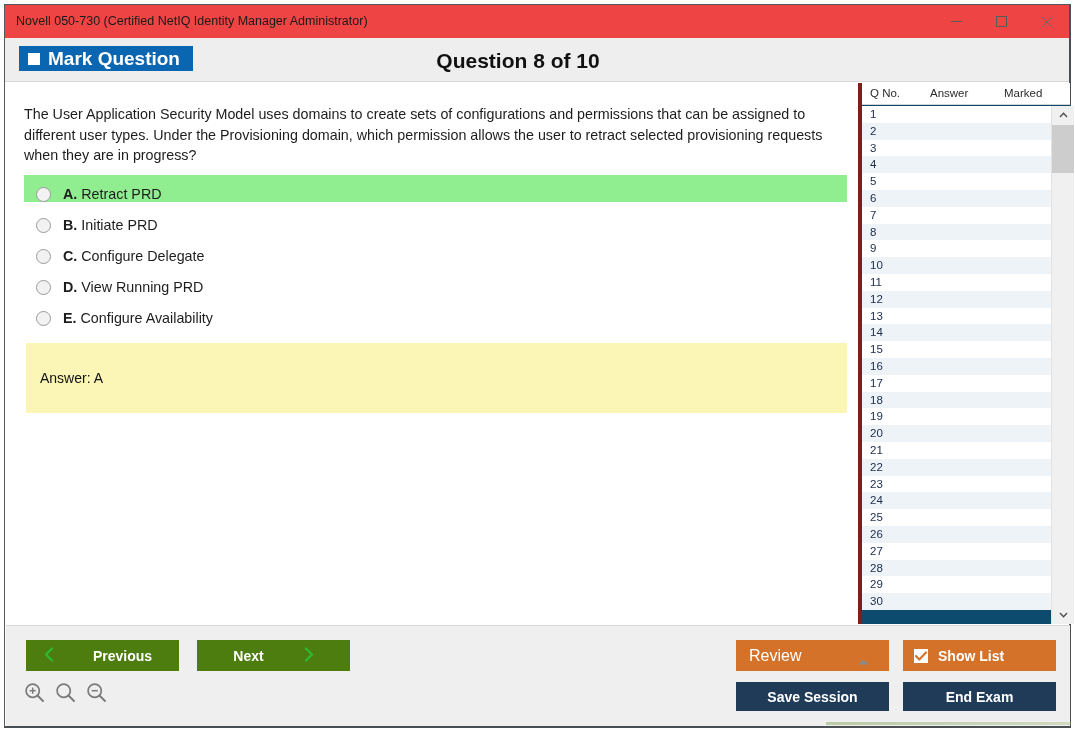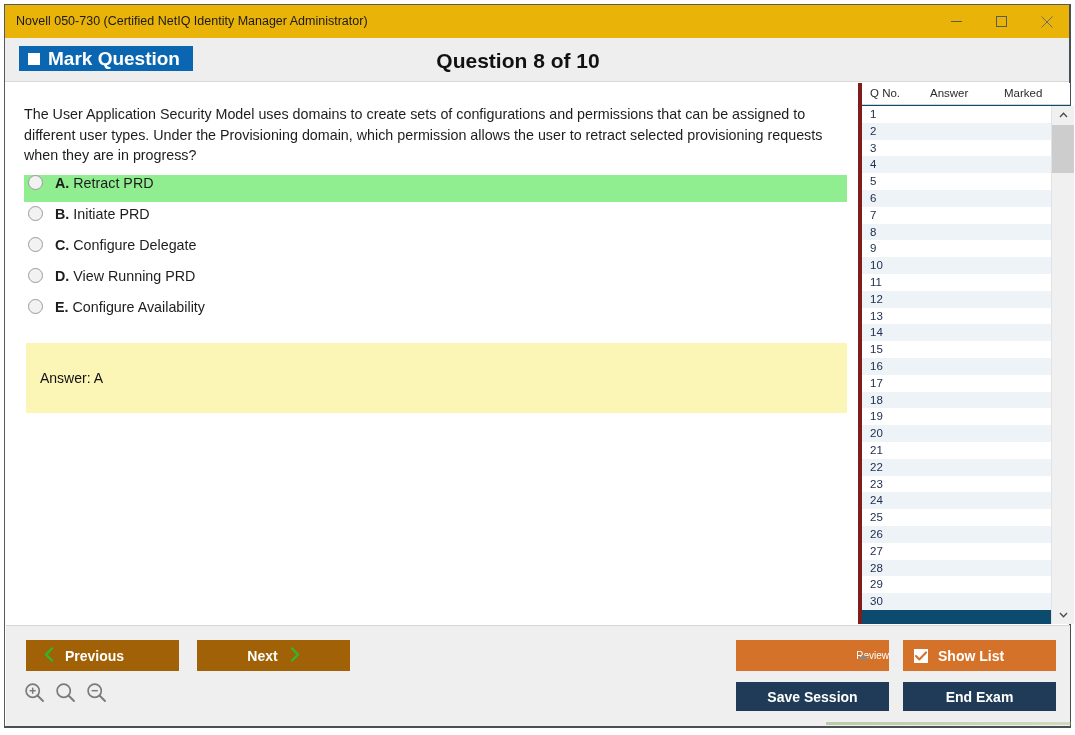--- a/index.html
+++ b/index.html
@@ -25,21 +25,21 @@
     border: 1px solid #555a5e;
     border-right: 2px solid #4a4f53;
     border-bottom: 2px solid #4a4f53;
   }
 
   
   .titlebar {
     position: absolute;
     left: 0; top: 0;
     width: 100%; height: 33px;
-    background: #eab308;
+    background: #ef4444;
   }
   .title-text {
     position: absolute;
     left: 11px; top: 9px;
     font-size: 12.5px;
     color: #1a1a1a;
     white-space: nowrap;
   }
   .win-controls {
     position: absolute;
@@ -109,23 +109,23 @@
     color: #1d1d1d;
   }
   .options {
     position: absolute;
     left: 18px; top: 92px;
     width: 823px;
   }
   .opt {
     height: 27px;
     display: flex;
-    align-items: flex-start;
+    align-items: flex-end;
     margin-bottom: 4px;
-    padding-left: 4px;
+    padding-left: 12px;
     cursor: pointer;
   }
   .opt.correct { background: #90ee90; }
   .radio {
     width: 15px; height: 15px;
     border-radius: 50%;
     border: 1px solid #9a9a9a;
     background: #f2f2f2;
     margin-right: 12px;
     flex: 0 0 auto;
@@ -227,33 +227,33 @@
     position: absolute;
     border: none;
     cursor: pointer;
     font-family: "Liberation Sans", sans-serif;
     font-size: 14px;
     font-weight: bold;
     color: #ffffff;
     display: flex;
     align-items: center;
   }
-  .btn-blue   { background: #a16207; }
+  .btn-blue   { background: #4d7c0f; gap: 28px; }
   .btn-orange { background: #d4722a; }
   .btn-navy   { background: #1f3b57; }
 
   #prev-btn { left: 20px;  top: 14px; width: 153px; height: 31px;
               justify-content: flex-start; padding-left: 18px; }
   #next-btn { left: 191px; top: 14px; width: 153px; height: 31px;
               justify-content: center; }
   #show-answer-btn { left: 563px; top: 14px; width: 153px; height: 31px;
                      justify-content: flex-start; padding-left: 11px; }
   #review-btn { left: 730px; top: 14px; width: 153px; height: 31px;
-                justify-content: flex-end; padding-left: 13px;
-                font-weight: normal; font-size: 10px; }
+                justify-content: flex-start; padding-left: 13px;
+                font-weight: normal; font-size: 16px; }
   #show-list-btn { left: 897px; top: 14px; width: 153px; height: 31px;
                    justify-content: flex-start; padding-left: 11px; }
   #save-session-btn { left: 730px; top: 56px; width: 153px; height: 29px;
                       justify-content: center; }
   #end-exam-btn { left: 897px; top: 56px; width: 153px; height: 29px;
                   justify-content: center; }
 
   .chev { flex: 0 0 auto; display: inline-block; }
   .chev-prev { margin-right: 11px; }
   .chev-next { margin-left: 12px; }

